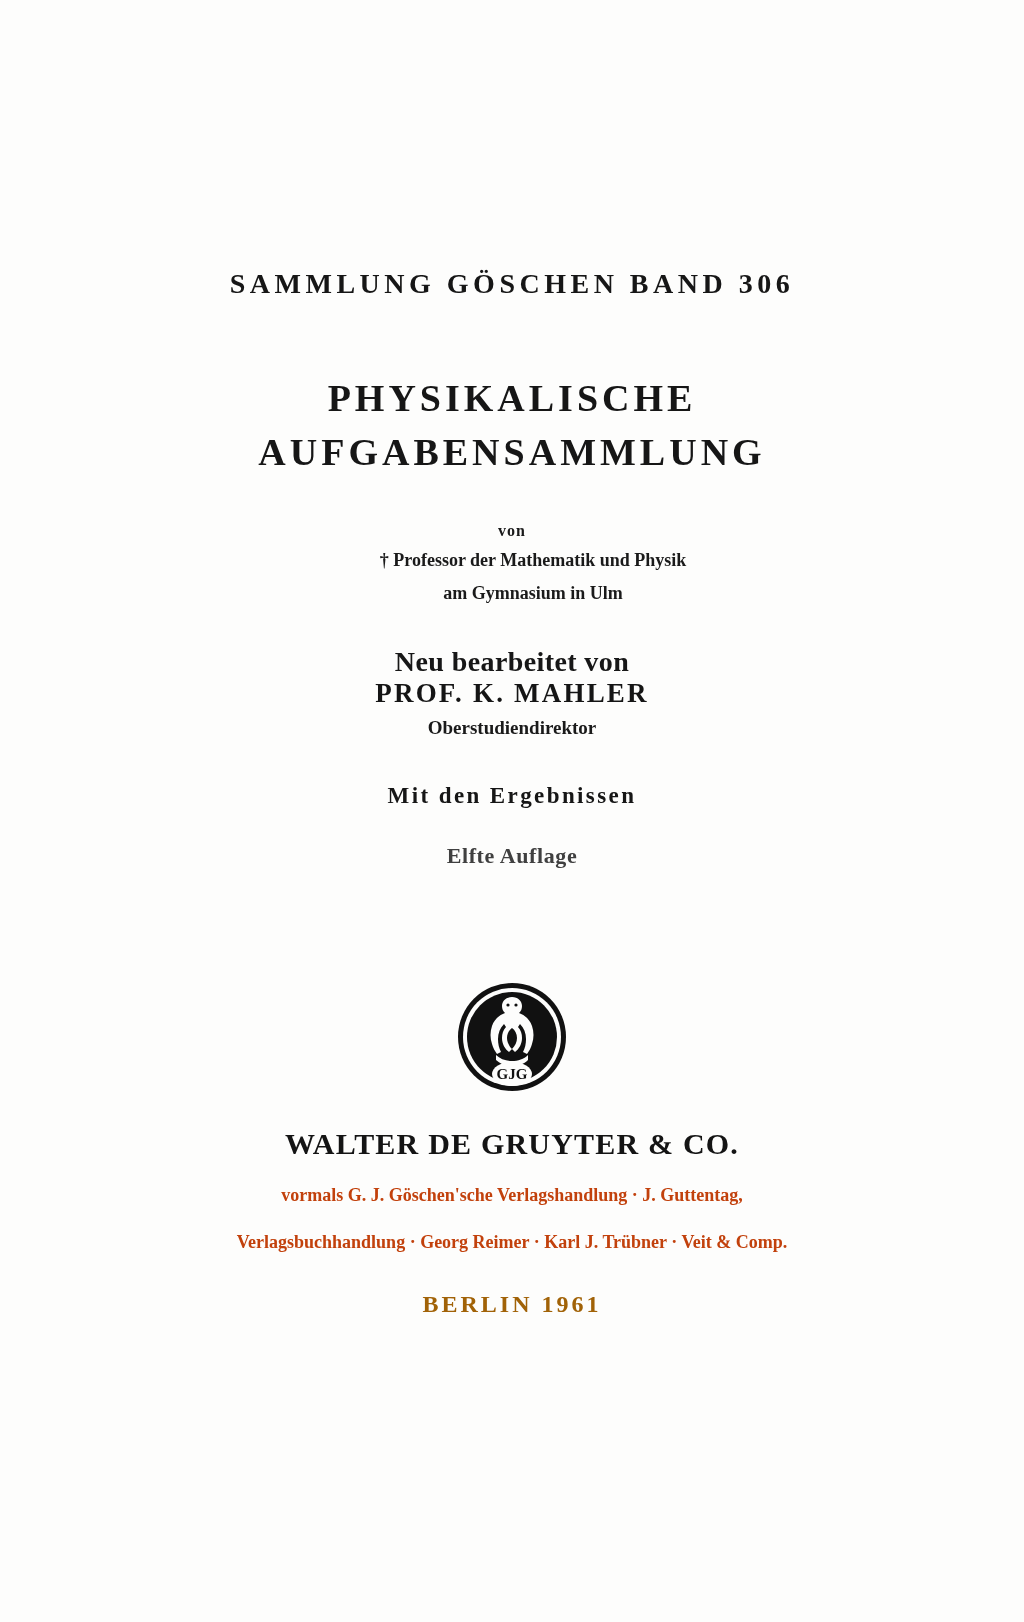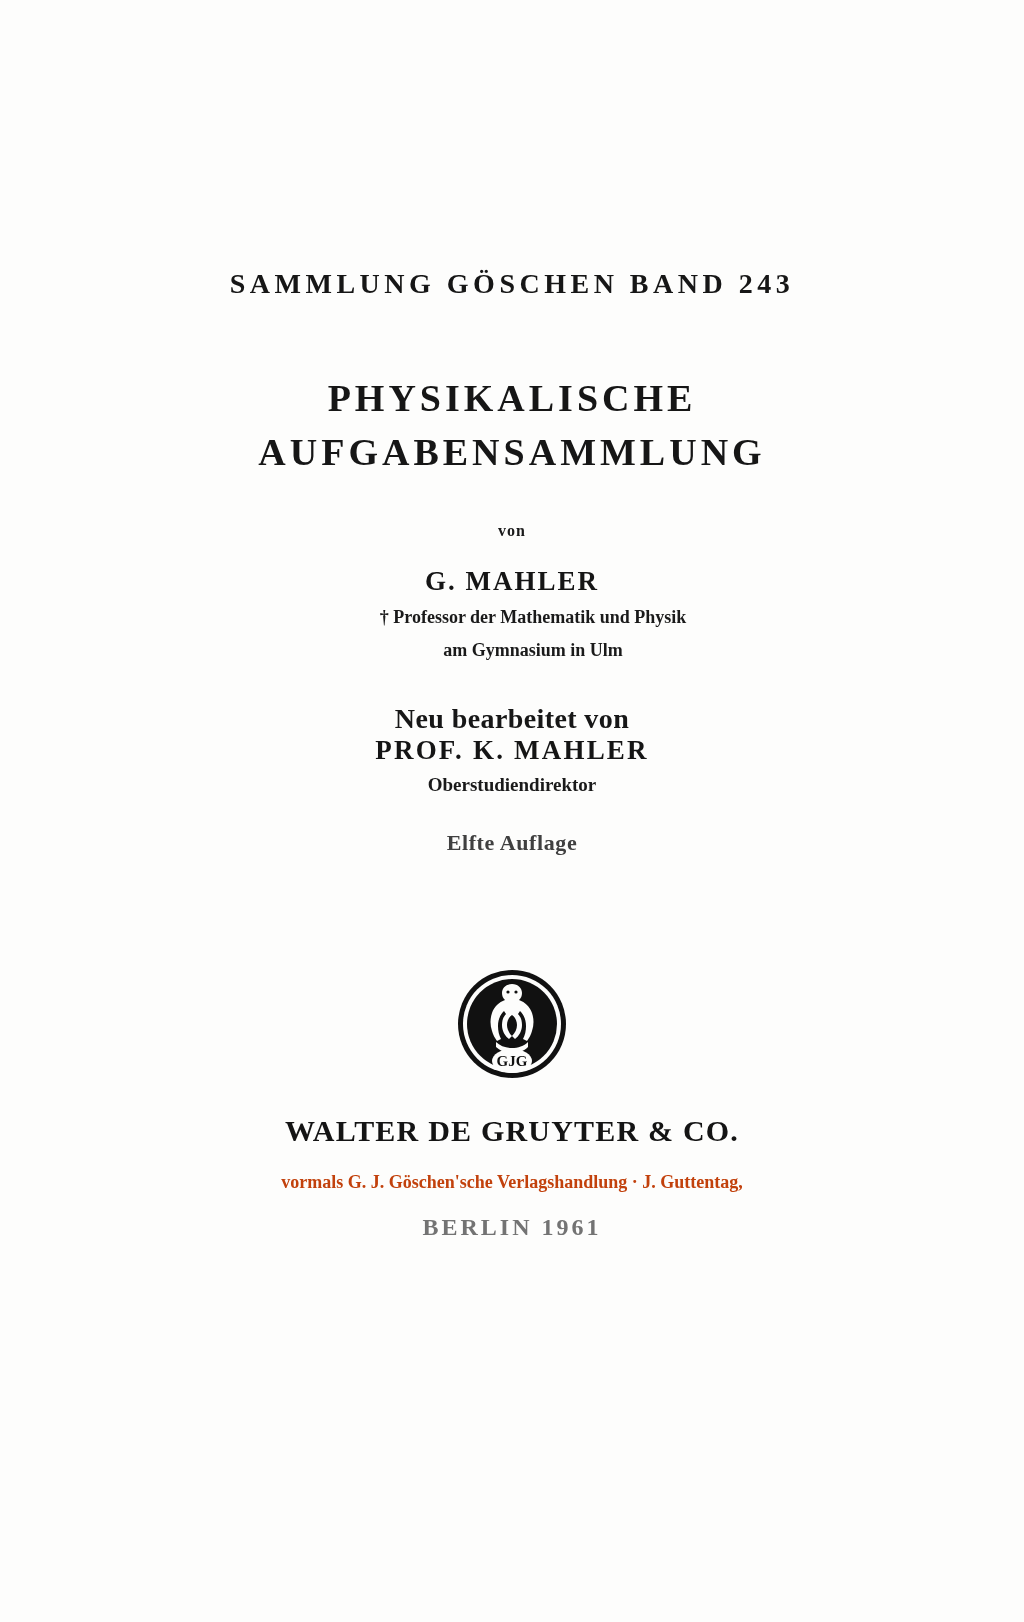--- a/index.html
+++ b/index.html
@@ -127,50 +127,50 @@
     color: #141414;
   }
   .publisher-sub {
     margin-top: 21px;
     font-size: 18px;
     font-weight: bold;
     line-height: 1.45;
     color: #c2410c;
   }
   .place-year {
-    margin-top: 19px;
+    margin-top: 36px;
     font-size: 24px;
     font-weight: bold;
     letter-spacing: 3px;
-    color: #737373;
+    color: #a16207;
   }
 </style>
 </head>
 <body>
 
 <div class="page">
   <div class="content">
 
-    <div class="series-line">SAMMLUNG GÖSCHEN BAND 243</div>
+    <div class="series-line">SAMMLUNG GÖSCHEN BAND 306</div>
 
     <div class="title-block">
       <div class="title-line">PHYSIKALISCHE</div>
       <div class="title-line">AUFGABENSAMMLUNG</div>
     </div>
 
     <div class="byline-von">von</div>
 
-    <div class="author-name">G. MAHLER</div>
     <div class="author-role">† Professor der Mathematik und Physik</div>
     <div class="author-role">am Gymnasium in Ulm</div>
 
     <div class="editor-intro">Neu bearbeitet von</div>
     <div class="editor-name">PROF. K. MAHLER</div>
     <div class="editor-role">Oberstudiendirektor</div>
 
+    <div class="with-results">Mit den Ergebnissen</div>
 
     <div class="edition">Elfte Auflage</div>
 
     <div class="logo-wrap">
       <svg class="logo" viewBox="0 0 120 120">
         <circle cx="60" cy="60" r="54" fill="#111111"></circle>
         <circle cx="60" cy="60" r="49" fill="#fdfdfc"></circle>
         <circle cx="60" cy="60" r="45" fill="#111111"></circle>
 
         <g fill="#fdfdfc">
@@ -181,17 +181,18 @@
           <circle cx="56" cy="28" r="1.6"></circle>
           <circle cx="64" cy="28" r="1.6"></circle>
         </g>
         <ellipse cx="60" cy="97" rx="20" ry="12" fill="#fdfdfc"></ellipse>
         <text x="60" y="102" text-anchor="middle" font-family="Liberation Serif, serif" font-size="15" font-weight="bold" fill="#111111">GJG</text>
       </svg>
     </div>
 
     <div class="publisher">WALTER DE GRUYTER &amp; CO.</div>
     <div class="publisher-sub">vormals G. J. Göschen'sche Verlagshandlung · J. Guttentag,</div>
+    <div class="publisher-sub">Verlagsbuchhandlung · Georg Reimer · Karl J. Trübner · Veit &amp; Comp.</div>
 
     <div class="place-year">BERLIN 1961</div>
 
   </div>
 </div>
 
 </body></html>

